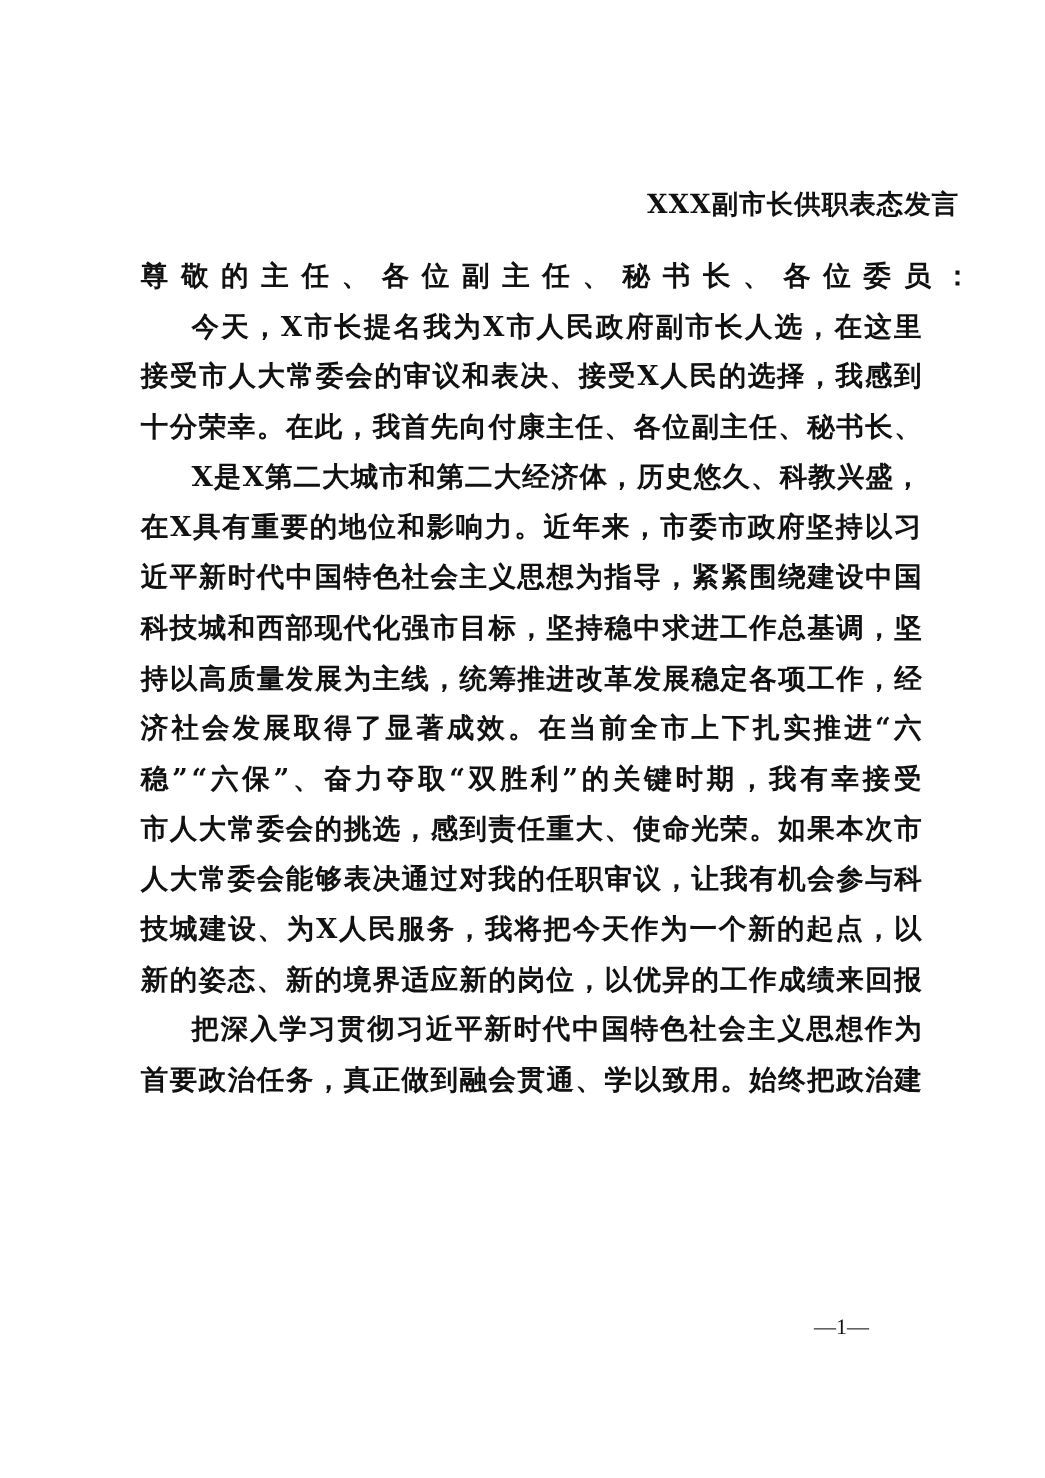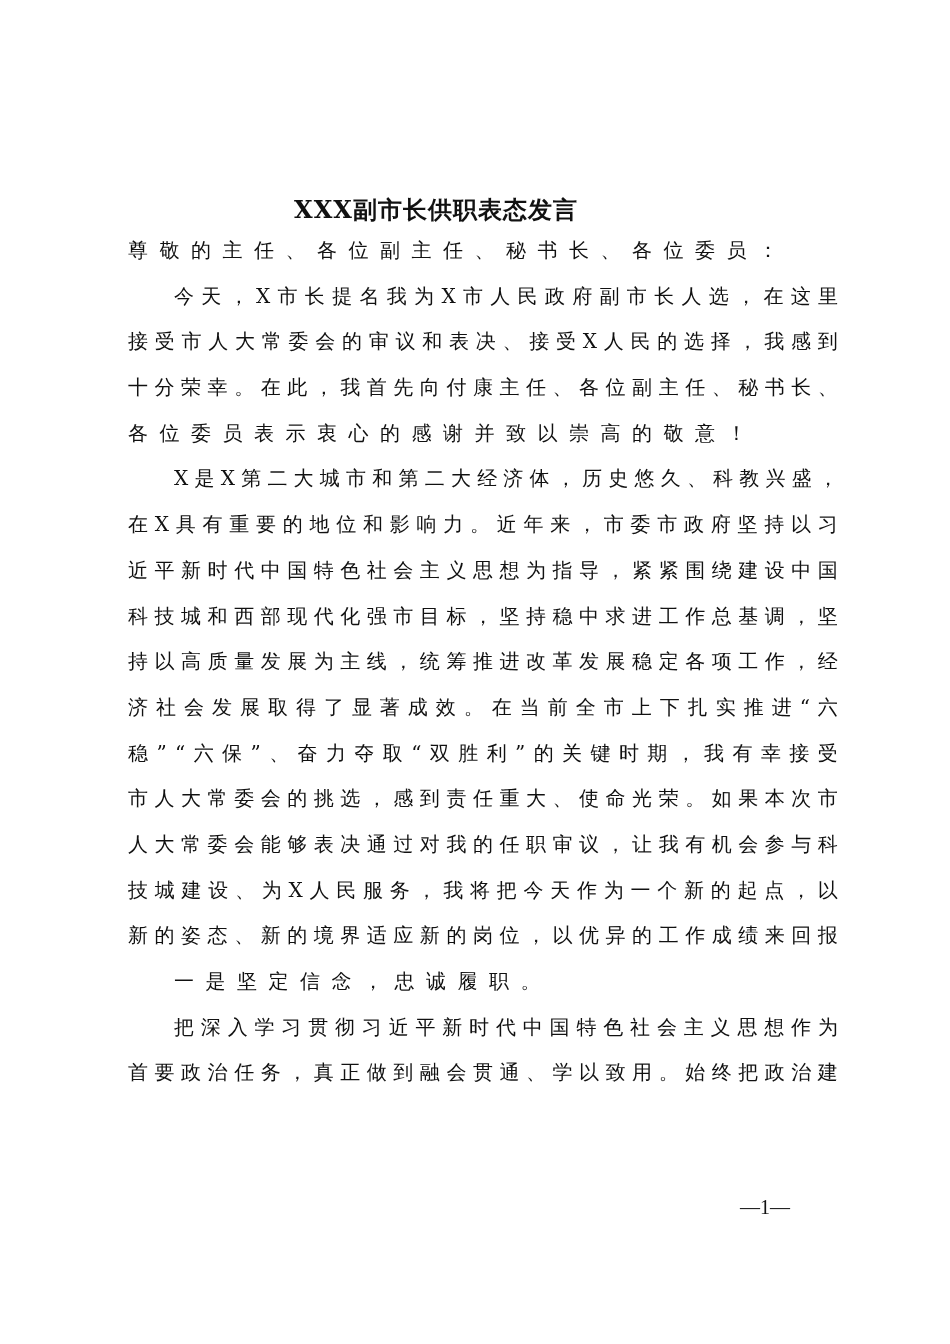--- a/index.html
+++ b/index.html
@@ -1,23 +1,23 @@
 <!DOCTYPE html>
 <html><head>
 <meta charset="utf-8">
 <style>
   html, body { margin: 0; padding: 0; background: #ffffff; }
   body { width: 950px; height: 1344px; position: relative; overflow: hidden;
          font-family: "DejaVu Serif", "Liberation Serif", serif; color: #111; }
   .page { position: absolute; left: 0; top: 0; width: 950px; height: 1344px; background: #fff; }
-  .title { position: absolute; top: 192px; left: 0; width: 872px; text-align: center;
+  .title { position: absolute; top: 168px; left: 0; width: 872px; text-align: right;
            font-size: 24px; font-weight: bold; letter-spacing: 1px; line-height: 36px; }
   .body { position: absolute; left: 128px; top: 228px; width: 710px; }
-  .line { height: 45.7px; line-height: 45.7px; font-size: 20px; white-space: nowrap;
-          letter-spacing: 11.5px; }
+  .line { height: 45.7px; line-height: 45.7px; font-size: 25px; white-space: nowrap;
+          letter-spacing: 11.5px; font-weight: bold; }
   .line.indent { padding-left: 46px; }
   .line.justify { text-align: justify; text-align-last: justify; letter-spacing: 0; }
   .line.justify.indent { padding-left: 46px; }
   .pagenum { position: absolute; top: 1192px; left: 740px; font-size: 20px; line-height: 30px;
              font-family: "Liberation Serif", serif; }
 </style>
 </head>
 <body>
 
 <div class="page">
@@ -102,21 +102,20 @@
         <span>位</span>
         <span>副</span>
         <span>主</span>
         <span>任</span>
         <span>、</span>
         <span>秘</span>
         <span>书</span>
         <span>长</span>
         <span>、</span>
       </div>
-      <div class="line">各位委员表示衷心的感谢并致以崇高的敬意！</div>
       <div class="line indent justify" style="display: flex; justify-content: space-between;">
         <span>X</span>
         <span>是</span>
         <span>X</span>
         <span>第</span>
         <span>二</span>
         <span>大</span>
         <span>城</span>
         <span>市</span>
         <span>和</span>
@@ -420,21 +419,20 @@
         <span>异</span>
         <span>的</span>
         <span>工</span>
         <span>作</span>
         <span>成</span>
         <span>绩</span>
         <span>来</span>
         <span>回</span>
         <span>报</span>
       </div>
-      <div class="line indent">一是坚定信念，忠诚履职。</div>
       <div class="line indent justify" style="display: flex; justify-content: space-between;">
         <span>把</span>
         <span>深</span>
         <span>入</span>
         <span>学</span>
         <span>习</span>
         <span>贯</span>
         <span>彻</span>
         <span>习</span>
         <span>近</span>

